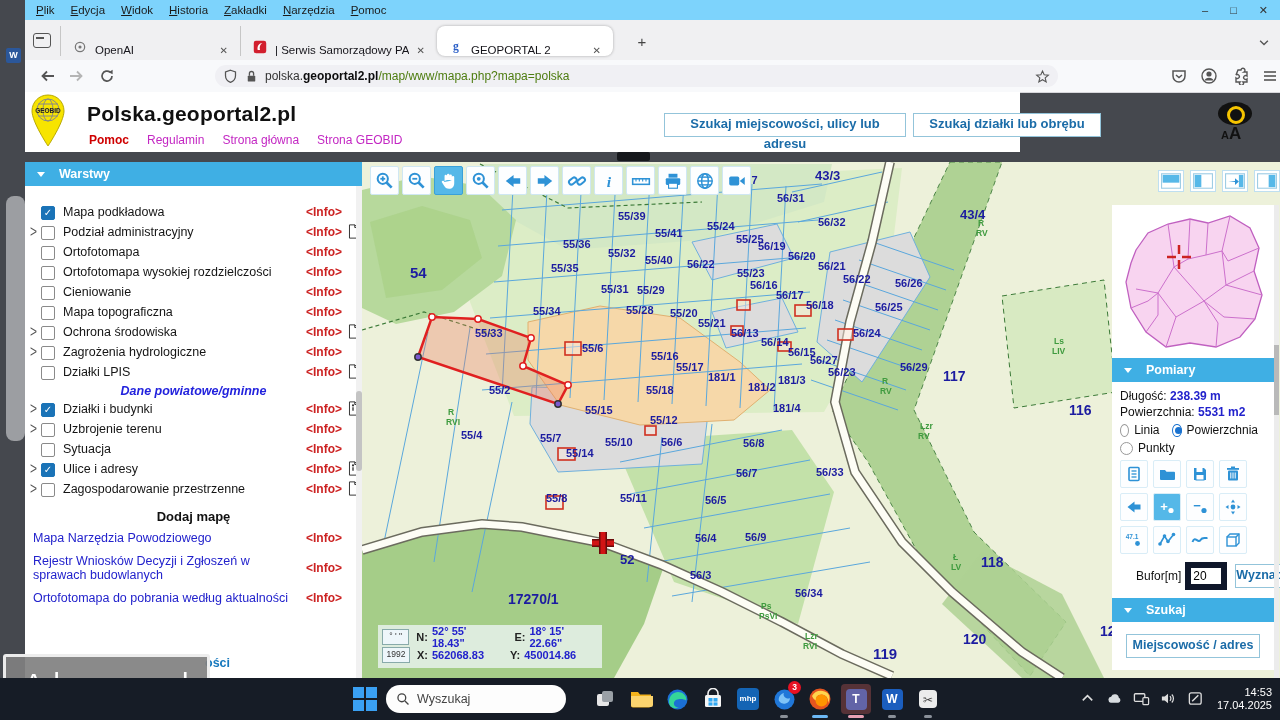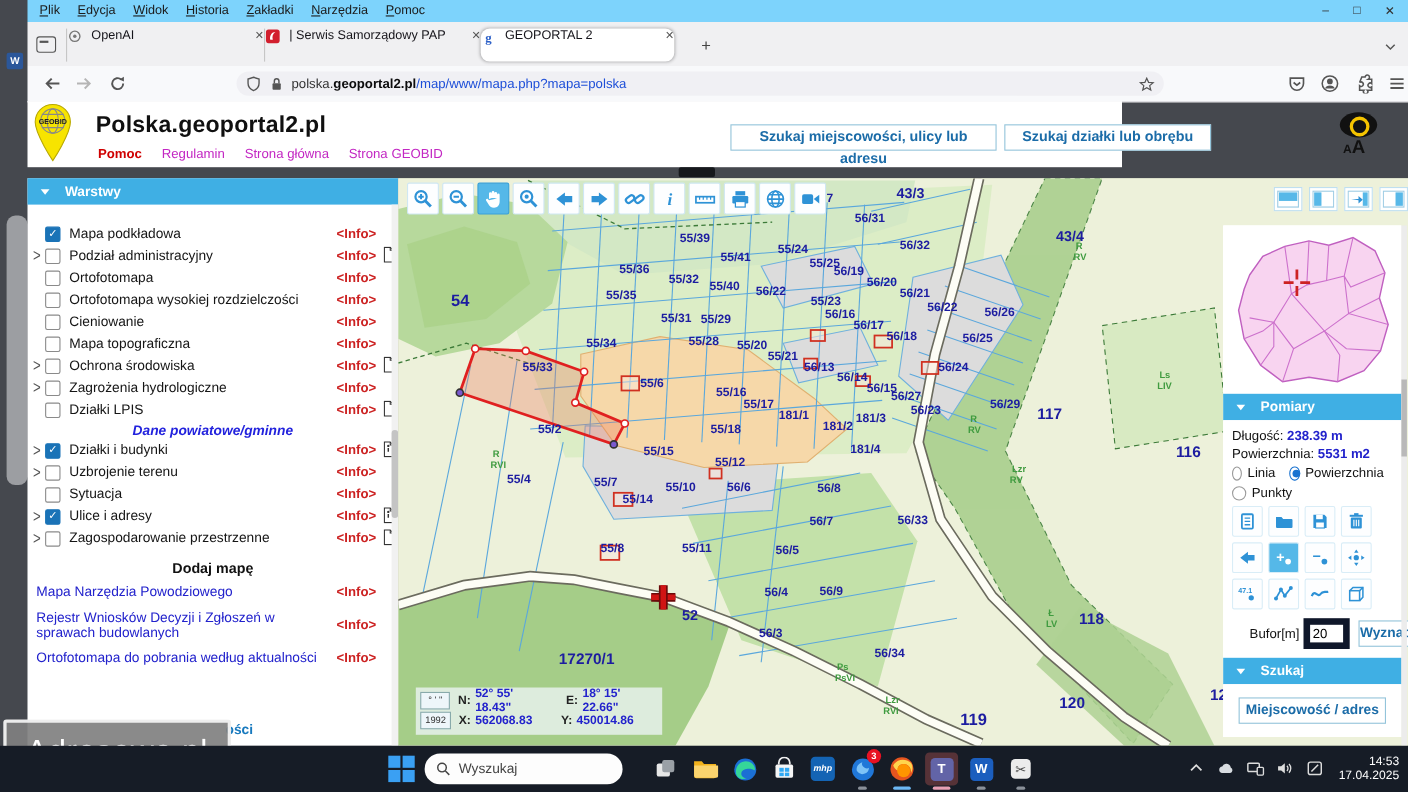--- a/index.html
+++ b/index.html
@@ -9,32 +9,32 @@
 #word-mini{left:6px;top:48px;width:15px;height:15px;background:#2b579a;border-radius:2px;color:#fff;font-size:9px;font-weight:bold;text-align:center;line-height:15px}
 #win-edge{left:6px;top:196px;width:19px;height:245px;background:#9c9ea2;border-radius:8px}
 
 #menubar{left:25px;top:0;width:1255px;height:20px;background:#7dd3fc;font-size:11.5px;color:#1b1b1b;display:flex;align-items:center;padding-left:3px;box-sizing:border-box}
 .menu-item{padding:0 8px;cursor:default}
 .menu-item::first-letter{text-decoration:underline}
 #win-controls{right:6px;top:0;height:20px;display:flex;gap:22px;align-items:center;color:#333;font-size:11px;padding-right:6px}
 #tabbar{left:25px;top:20px;width:1255px;height:40px;background:#f0f0f2}
 #fxview{left:8px;top:13px;width:16px;height:13px;border:1.6px solid #555;border-radius:3px}
 #fxview:after{content:"";position:absolute;left:2px;top:3px;width:8px;height:1.6px;background:#555}
-.tab{position:absolute;top:6px;height:30px;display:flex;align-items:flex-start;font-size:11.5px;color:#15141a;padding:0 0;box-sizing:border-box}
+.tab{position:absolute;top:6px;height:30px;display:flex;align-items:flex-end;font-size:11.5px;color:#15141a;padding:0 12px;box-sizing:border-box}
 .tab .ttl{margin:0 8px;white-space:nowrap;overflow:hidden}
 .tab .x{color:#555;font-size:10px;margin-left:auto}
 .tab.active{background:#fff;border-radius:8px;box-shadow:0 0 3px rgba(0,0,0,.3)}
 .tab.inactive{border-left:1px solid #c6c6c6}
 #newtab{left:608px;top:13px;width:18px;height:18px;font-size:15px;color:#444;text-align:center;line-height:17px}
 #tab-chevron{right:6px;top:16px;width:18px;height:14px}
 #navbar{left:25px;top:60px;width:1255px;height:32px;background:#f8f9fb;border-bottom:1px solid #d7d7db}
 .navico{position:absolute;top:7px;width:18px;height:18px}
 #urlbar{left:190px;top:5px;width:843px;height:22px;background:#f0f0f4;border-radius:12px;display:flex;align-items:center;padding:0 8px;box-sizing:border-box;font-size:12px}
 #urlbar .sh{width:15px;height:15px;margin-right:6px}
-#url-prefix{color:#333}#url-domain{color:#0c0c0d;font-weight:bold}#url-path{color:#1d4ed8}
+#url-prefix{color:#333}#url-domain{color:#0c0c0d;font-weight:bold}#url-path{color:#4d7c0f}
 #url-star{margin-left:auto;width:15px;height:15px}
 
 #gp-header{left:25px;top:92px;width:995px;height:60px;background:#fff}
 #gp-logo{left:5px;top:2px;width:36px;height:55px}
 #gp-title{left:62px;top:10px;font-size:21px;font-weight:bold;color:#101010;letter-spacing:.2px}
 #gp-links{left:64px;top:41px;display:flex;gap:18px;font-size:12px}
 .gp-link{color:#c327c3}
 .gp-link.first{color:#cf0000;font-weight:bold}
 .gp-btn{position:absolute;top:21px;height:22px;border:1px solid #93c4da;background:#fff;color:#1b6ca8;font-weight:bold;font-size:13px;line-height:20px;padding:0 12px;text-align:center}
 #eye-icon{left:1193px;top:10px;width:34px;height:23px;background:#111;border-radius:50%}
@@ -884,21 +884,21 @@
         <svg width="22" height="22" viewBox="0 0 22 22">
           <path d="M6,7 V5.5 a5,5 0 0 1 10,0 V7" fill="none" stroke="#eee" stroke-width="1.6"></path>
           <rect x="3" y="7" width="16" height="12" rx="1.5" fill="#f5f5f5"></rect>
           <rect x="6.5" y="10" width="4" height="3.6" fill="#2fa8f4"></rect>
           <rect x="11.5" y="10" width="4" height="3.6" fill="#2fa8f4"></rect>
           <rect x="6.5" y="14.4" width="4" height="3.2" fill="#2fa8f4"></rect>
           <rect x="11.5" y="14.4" width="4" height="3.2" fill="#2fa8f4"></rect>
         </svg>
       </div>
       <div class="tb-app" style="left: 733px;">
-        <div style="width:22px;height:22px;background:#1464b4;border-radius:4px;color:#fff;font-size:8px;font-style:italic;font-weight:bold;text-align:center;line-height:22px">mhp</div>
+        <div style="width:22px;height:22px;background:#1464b4;border-radius:4px;color:#fff;font-size:8px;font-weight:bold;text-align:center;line-height:22px">mhp</div>
       </div>
       <div class="tb-app" style="left: 769px;">
         <svg width="23" height="23" viewBox="0 0 23 23">
           <circle cx="11.5" cy="11.5" r="10" fill="#2077d8"></circle>
           <path d="M6,13 a6,6 0 0 0 11,-3 C14,12 9,8 11,5 C7,6 5,10 6,13 Z" fill="#7ec3f7"></path>
         </svg>
         <span class="badge">3</span>
         <span class="bar" style="background: rgb(138, 144, 153); width: 8px; left: 11px;"></span>
       </div>
       <div class="tb-app" style="left: 805px;">

